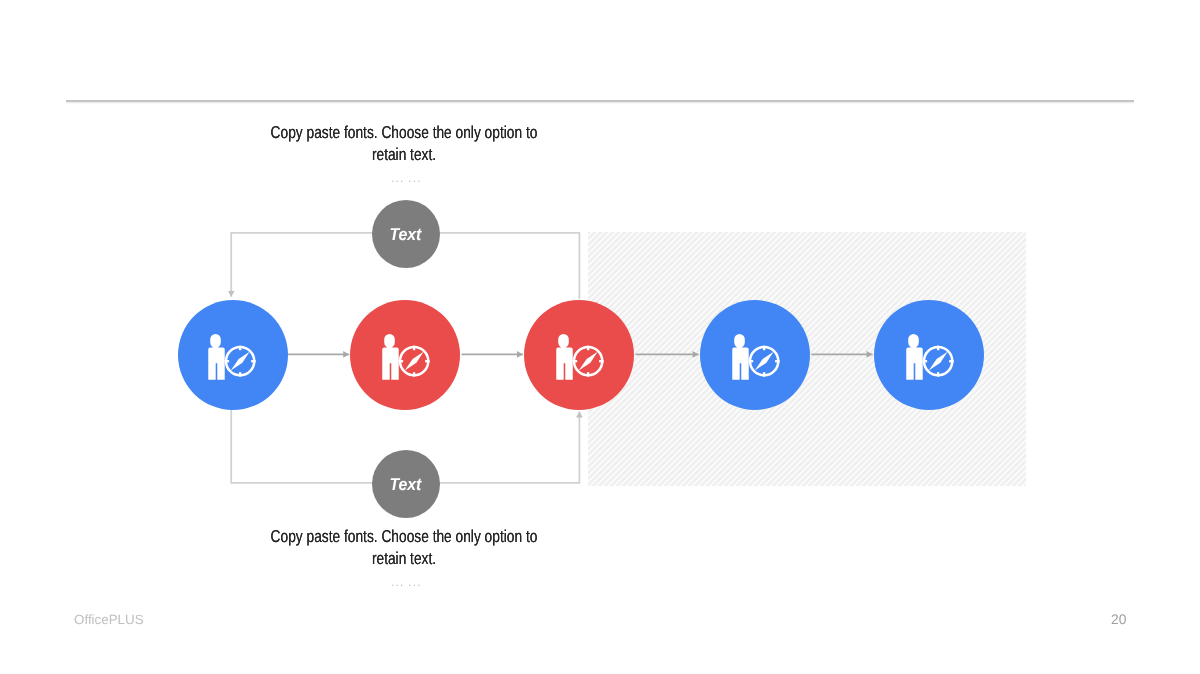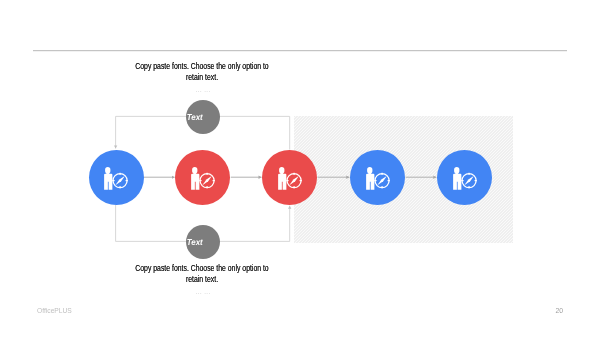--- a/index.html
+++ b/index.html
@@ -4,21 +4,21 @@
 <style>
   html,body{margin:0;padding:0;}
   body{width:600px;height:337px;background:#ffffff;font-family:"Liberation Sans",sans-serif;overflow:hidden;}
   .slide{position:relative;width:600px;height:337px;background:#fff;border-radius:26px;}
   .rule{position:absolute;left:33px;top:49.5px;width:534px;height:2px;background:linear-gradient(to bottom,#c4c4c4 0,#c4c4c4 55%,#e9e9e9 55%,#fdfdfd 100%);}
   .hatch{position:absolute;left:294px;top:116px;width:219px;height:127px;
     background-image:repeating-linear-gradient(-45deg,#efefef 0 1.05px,#fafafa 1.05px 2.12px);}
   .node{position:absolute;border-radius:50%;display:flex;align-items:center;justify-content:center;}
   .node svg{display:block;}
   .txtcirc{position:absolute;width:34px;height:34px;border-radius:50%;background:#7d7d7d;
-    display:flex;align-items:center;justify-content:flex-start;color:#fff;font-style:italic;font-weight:bold;font-size:8.6px;
+    display:flex;align-items:center;justify-content:center;color:#fff;font-style:italic;font-weight:bold;font-size:8.6px;
     letter-spacing:0px;-webkit-font-smoothing:antialiased;text-rendering:geometricPrecision;}
   .txtcirc span{display:block;transform:scaleX(0.92) translateZ(0);}
   .caption{position:absolute;text-align:center;font-size:8.6px;color:#262626;line-height:11.1px;text-shadow:0 0 0.22px #262626;
      width:200px;transform:scaleX(0.80) translateZ(0);transform-origin:center top;}
   .dots{position:absolute;text-align:center;font-size:5px;color:#989898;letter-spacing:0.55px;width:200px;transform:translateZ(0);}
   .footer-left{position:absolute;left:37px;top:307px;font-size:6.7px;color:#c0c0c0;transform:translateZ(0);}
   .footer-right{position:absolute;left:555.5px;top:307px;font-size:6.9px;color:#9e9e9e;transform:translateZ(0);}
   svg.conn{position:absolute;left:0;top:0;width:600px;height:337px;overflow:visible;pointer-events:none;}
 </style>
 </head>

